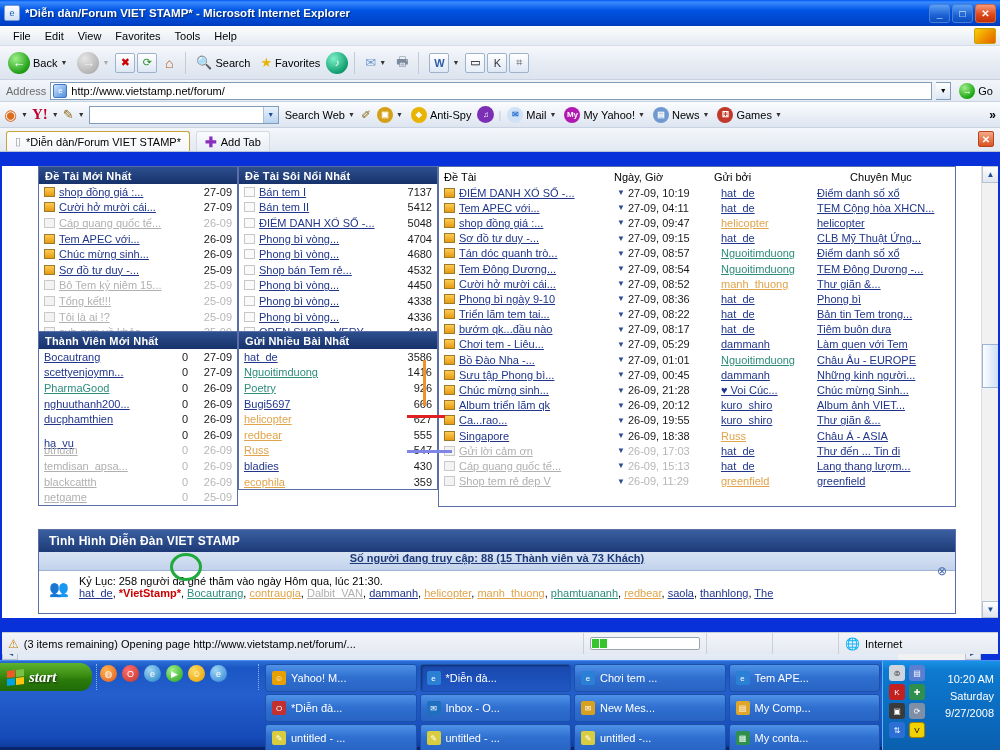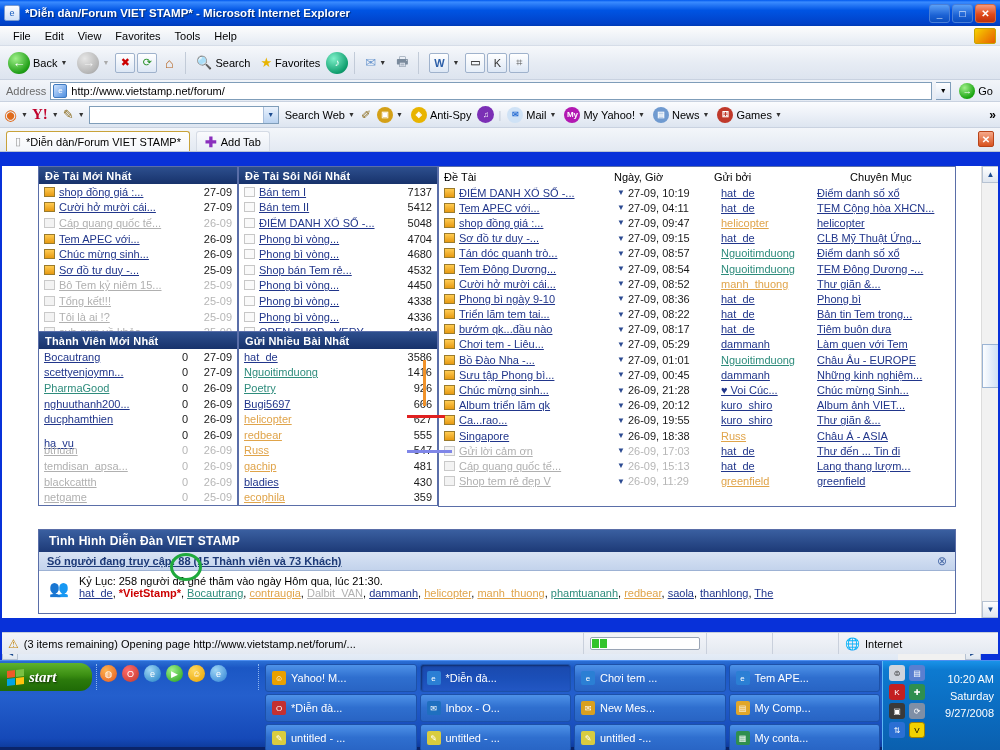--- a/index.html
+++ b/index.html
@@ -534,21 +534,21 @@
               <a class="lk ell" style="flex: 1 1 0%;">Châu Âu - EUROPE</a>
             </div>
             <div class="frow" style="height: 15.2px;">
               <span class="fico"></span>
               <a class="lk ell" style="width: 150px;">Sưu tập Phong bì...</a>
               <span style="width: 104px; display: flex; align-items: center; margin-left: 8px;">
                 <span class="tri">▼</span>
                 <span class="dt">27-09, 00:45</span>
               </span>
               <a class="lk ell" style="width: 96px;">dammanh</a>
-              <a class="lk ell" style="flex: 1 1 0%;">Những kinh nghiệm...</a>
+              <a class="lk ell" style="flex: 1 1 0%;">Những kinh người...</a>
             </div>
             <div class="frow" style="height: 15.2px;">
               <span class="fico"></span>
               <a class="lk ell" style="width: 150px;">Chúc mừng sinh...</a>
               <span style="width: 104px; display: flex; align-items: center; margin-left: 8px;">
                 <span class="tri">▼</span>
                 <span class="dt">26-09, 21:28</span>
               </span>
               <a class="lk ell" style="width: 96px;">♥ Voi Cúc...</a>
               <a class="lk ell" style="flex: 1 1 0%;">Chúc mừng Sinh...</a>
@@ -695,41 +695,37 @@
               <a class="lk ell orange" style="width: 128px;">helicopter</a>
               <span class="dt" style="margin-left: auto;">627</span>
             </div>
             <div class="frow">
               <a class="lk ell orange" style="width: 128px;">redbear</a>
               <span class="dt" style="margin-left: auto;">555</span>
             </div>
             <div class="frow">
               <a class="lk ell orange" style="width: 128px;">Russ</a>
               <span class="dt" style="margin-left: auto;">547</span>
-            </div>
-            <div class="frow">
-              <a class="lk ell orange" style="width: 128px;">gachip</a>
-              <span class="dt" style="margin-left: auto;">481</span>
             </div>
             <div class="frow">
               <a class="lk ell" style="width: 128px;">bladies</a>
               <span class="dt" style="margin-left: auto;">430</span>
             </div>
             <div class="frow">
               <a class="lk ell orange" style="width: 128px;">ecophila</a>
               <span class="dt" style="margin-left: auto;">359</span>
             </div>
           </div>
       </div>
 
       <div style="position:absolute;left:36px;top:363px;width:918px;height:85px;" class="fbox">
         <div class="fhdr" style="height:22px;font-size:12px;padding-left:10px;
            background:linear-gradient(180deg,#3a5fa0,#1d3a77);">Tình Hình Diễn Đàn VIET STAMP</div>
         <div style="height:19px;background:linear-gradient(180deg,#d8e3f4,#c3d3ec);display:flex;align-items:center;
-           padding:0 8px;border-bottom:1px solid #9db2d4;">
+           padding:0 8px;border-bottom:1px solid #9db2d4;flex-direction:column;">
           <a class="lk" style="font-weight:bold;color:#1d3a77">Số người đang truy cập: 88 (15 Thành viên và 73 Khách)</a>
           <span style="margin-left:auto;color:#4a6ba8;font-size:12px">⊗</span>
         </div>
         <div style="display:flex;padding:4px 6px;gap:6px;background:#fff;">
           <div style="width:28px;height:26px;display:flex;align-items:center;justify-content:center;font-size:16px">👥</div>
           <div style="flex:1;min-width:0">
             <div style="font-size:11px">Kỷ Lục: 258 người đã ghé thăm vào ngày Hôm qua, lúc 21:30.</div>
             <div id="online-members" style="font-size:11px;white-space:nowrap;overflow:hidden"><a class="lk">hat_de</a><span>, </span><a class="lk red">*VietStamp*</a><span>, </span><a class="lk teal">Bocautrang</a><span>, </span><a class="lk orange">contraugia</a><span>, </span><a class="lk grey">Dalbit_VAN</a><span>, </span><a class="lk">dammanh</a><span>, </span><a class="lk orange">helicopter</a><span>, </span><a class="lk orange">manh_thuong</a><span>, </span><a class="lk teal">phamtuananh</a><span>, </span><a class="lk orange">redbear</a><span>, </span><a class="lk">saola</a><span>, </span><a class="lk">thanhlong</a><span>, </span><a class="lk">The</a></div>
           </div>
         </div>

